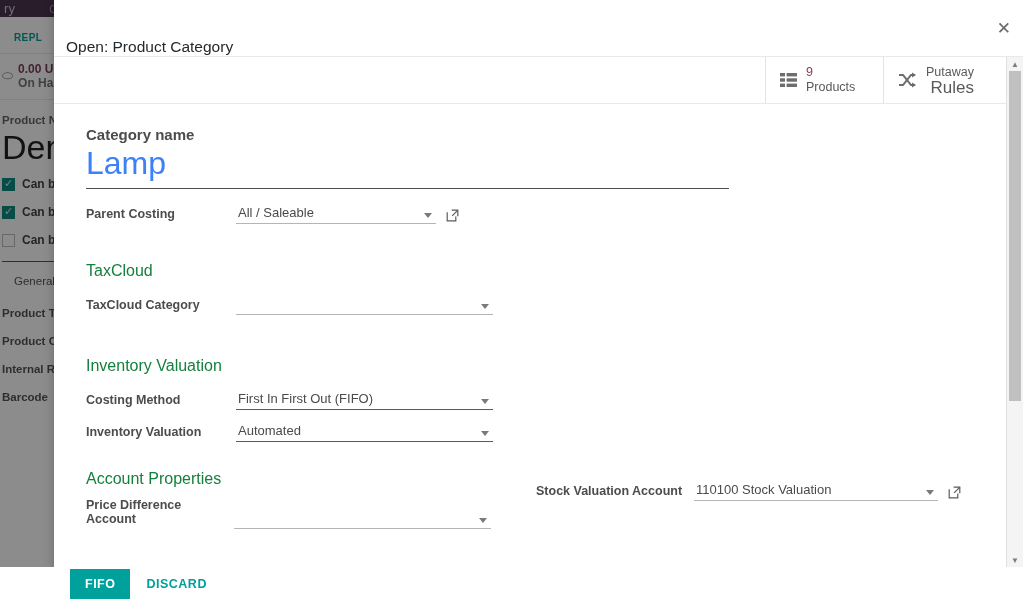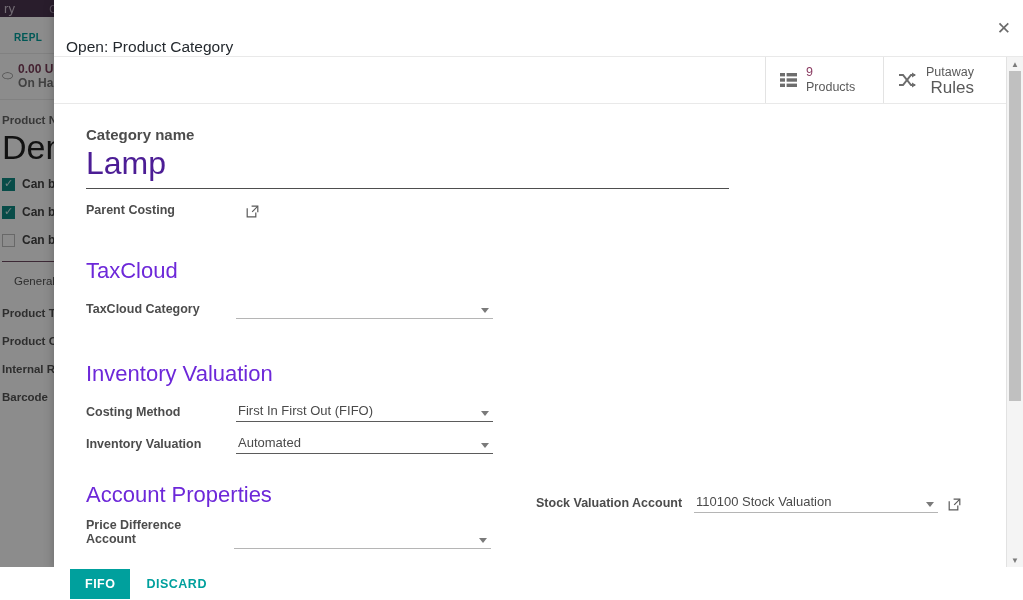--- a/index.html
+++ b/index.html
@@ -143,31 +143,31 @@
   }
   .statbtn .sb-icon { color: #6d6d6d; display: flex; align-items: center; }
   .sb-text { display: flex; flex-direction: column; line-height: 15px; }
   .sb-val { color: #8b3d63; font-size: 12.5px; }
   .sb-lbl { color: #5a5a5a; font-size: 12.5px; }
   .sb-lbl2 { color: #5a5a5a; font-size: 17px; text-align: right; }
 
   
   .sheet { padding: 22px 0 0 0; position: relative; }
   .fgroup-title {
-    font-size: 22px; color: #6d28d9; font-weight: 400;
+    font-size: 16px; color: #15803d; font-weight: 400;
     margin-left: 32px; margin-bottom: 7px;
   }
   .name-label {
     font-size: 15px; font-weight: 700; color: #4c4c4c;
     margin-left: 32px;
   }
   .name-input {
     margin-left: 32px; width: 643px;
     border: none; border-bottom: 1px solid #4e4e4e;
-    font-size: 32px; color: #4c1d95; font-weight: 400;
+    font-size: 32px; color: #3b82f6; font-weight: 400;
     font-family: "Liberation Sans", sans-serif;
     padding: 2px 0 6px 0; outline: none;
     background: transparent;
     display: block;
   }
 
   .frow {
     display: flex; align-items: flex-end;
     margin-left: 32px; margin-top: 14px;
   }
@@ -362,20 +362,24 @@
       </div>
     </div>
 
     <div class="sheet">
 
       <div class="name-label">Category name</div>
       <input class="name-input" value="Lamp" style="">
 
       <div class="frow">
         <span class="flabel">Parent Costing</span>
+        <span class="fctrl">
+          <input class="fselect" value="All / Saleable" style="">
+          <span class="caret"></span>
+        </span>
         <span class="extlink">
           <svg width="13" height="13" viewBox="0 0 13 13" aria-hidden="true">
             <path d="M1.2 3.2 V11.8 H9.8 V7.6" stroke="#5a5a5a" stroke-width="1.2" fill="none"></path>
             <path d="M5.6 1.2 H11.8 V7.2" stroke="#5a5a5a" stroke-width="1.2" fill="none"></path>
             <path d="M6.2 6.8 L11.6 1.4" stroke="#5a5a5a" stroke-width="1.2" fill="none"></path>
           </svg>
         </span>
       </div>
 
       <div style="margin-top:38px;">

